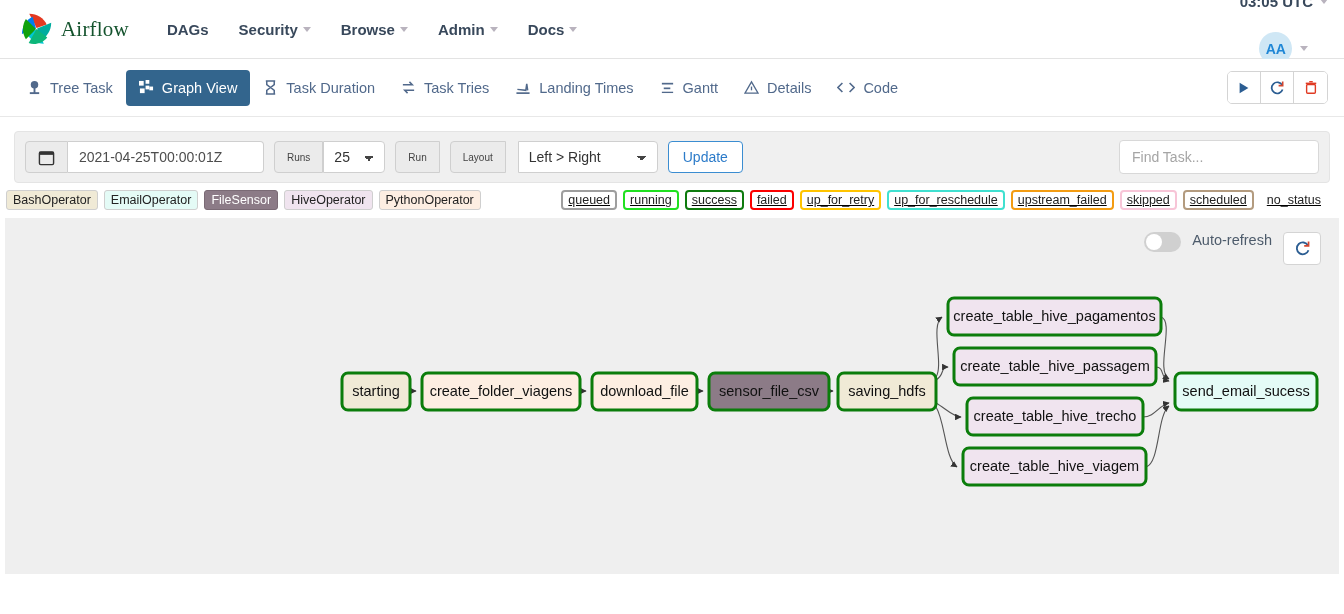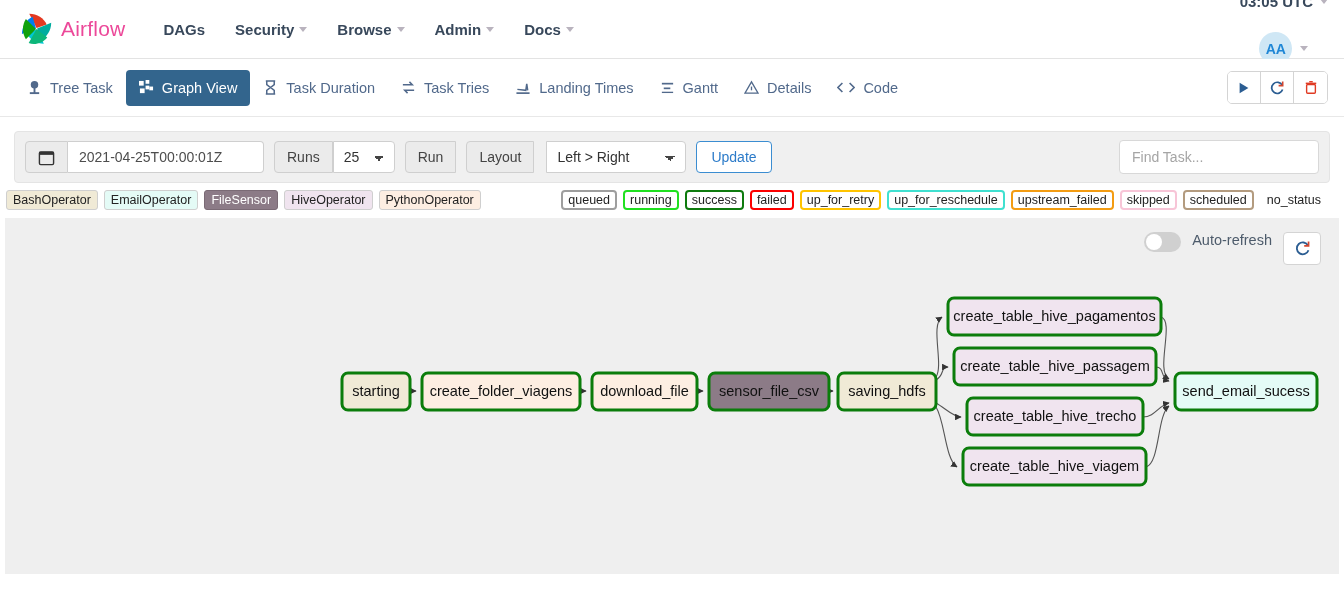--- a/index.html
+++ b/index.html
@@ -16,21 +16,21 @@
     height: 59px;
     display: flex;
     align-items: center;
     border-bottom: 1px solid #e3e3e3;
     padding: 0 16px 0 18px;
     background: #fff;
     position: relative;
   }
   .brand { display: flex; align-items: center; gap: 7px; margin-right: 38px; }
   .brand-logo { width: 36px; height: 36px; display:block; }
-  .brand-text { font-size: 21px; color: #ec4899; letter-spacing: .2px; }
+  .brand-text { font-size: 21px; color: #14532d; letter-spacing: .2px; font-family: Liberation Serif, serif; }
   .nav-links { display: flex; align-items: center; gap: 30px; }
   .nav-link {
     font-size: 15px; font-weight: bold; color: #38485b;
     cursor: pointer; display: flex; align-items: center; gap: 5px;
     text-decoration: none;
   }
   .caret {
     width: 0; height: 0;
     border-left: 4px solid transparent;
     border-right: 4px solid transparent;
@@ -93,21 +93,21 @@
   }
   .igroup { display: flex; align-items: center; }
   .ibox {
     height: 32px; border: 1px solid #cfcfcf; background: #fff;
     display: flex; align-items: center; padding: 0 11px;
     font-size: 14px; color: #4d4d4d;
   }
   .iaddon {
     height: 32px; border: 1px solid #cfcfcf; background: #ebebeb;
     display: flex; align-items: center; justify-content: center;
-    padding: 0 12px; font-size: 14px; color: #444;
+    padding: 0 12px; font-size: 10px; color: #444;
   }
   .r-l { border-radius: 4px 0 0 4px; }
   .r-r { border-radius: 0 4px 4px 0; }
   .nb-l { border-left: none; }
   .sel {
     height: 32px; border: 1px solid #cfcfcf; background: #fff;
     font-size: 14px; color: #333; padding: 0 26px 0 10px;
     -webkit-appearance: none; appearance: none;
     background-image:
       linear-gradient(45deg, transparent 50%, #444 50%),
@@ -139,21 +139,21 @@
     display: flex; align-items: center;
     padding: 10px 16px 8px 6px;
     height: 32px;
   }
   .op-legend { display: flex; align-items: center; gap: 6px; }
   .op-badge {
     font-size: 12.5px; color: #222;
     border: 1px solid #cfcfcf; border-radius: 3px;
     padding: 2px 6px; cursor: pointer; line-height: 14px;
   }
-  .st-legend { margin-left: auto; display: flex; align-items: center; gap: 6px; }
+  .st-legend { margin-left: auto; display: flex; align-items: center; gap: 6px; text-decoration: underline; }
   .st-badge {
     font-size: 12.5px; color: #222;
     border: 2px solid #ccc; border-radius: 4px;
     background: #fff; padding: 1px 5px; cursor: pointer; line-height: 14px;
   }
   .st-badge.nostatus { border-color: transparent; background: transparent; }
 
   
   .graphpanel {
     margin: 3px 5px 5px 5px;

